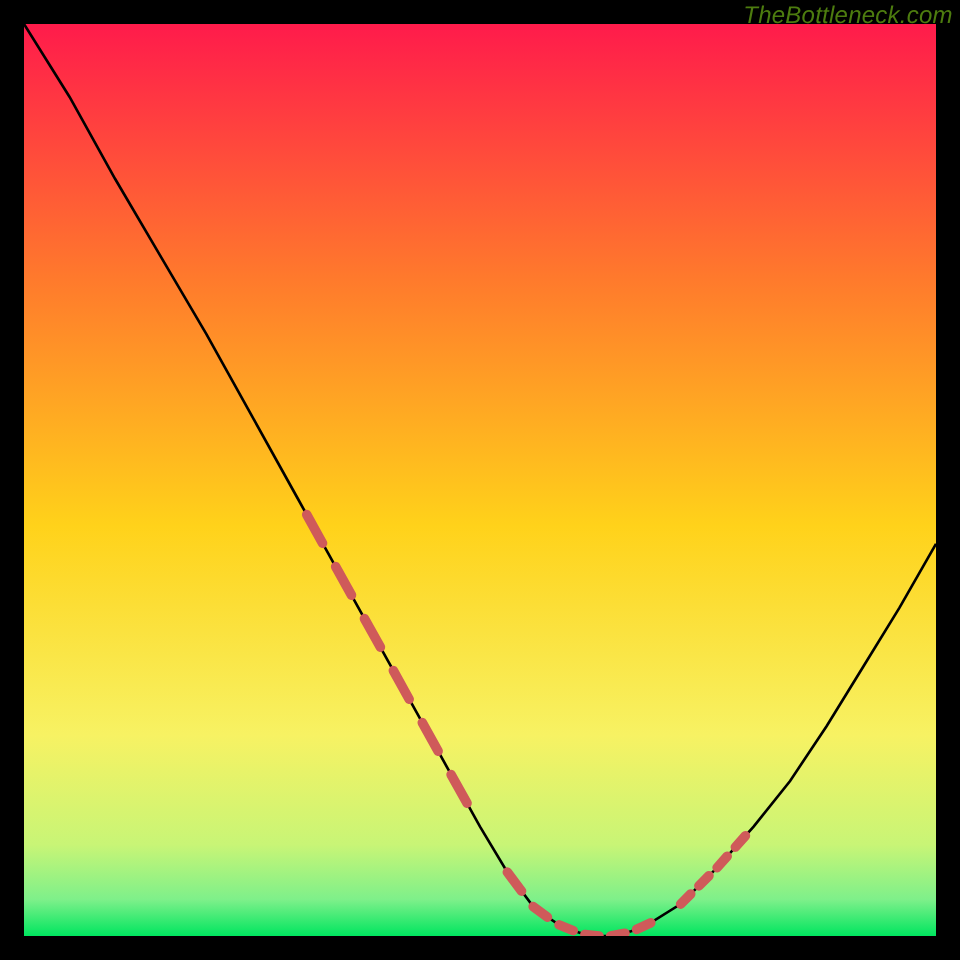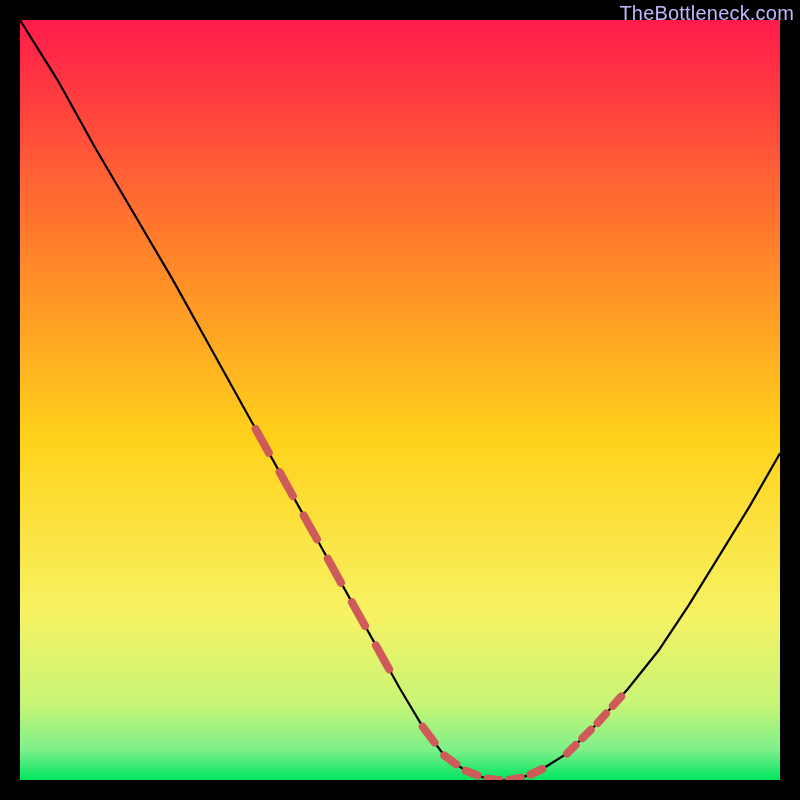--- a/index.html
+++ b/index.html
@@ -27,24 +27,25 @@
   }
   .plot svg {
     display: block;
     width: 760px;
     height: 760px;
   }
   .watermark {
     position: absolute;
     top: 2px;
     right: 6px;
-    color: #c4b5fd;
+    color: #4d7c0f;
     font-size: 20px;
     letter-spacing: 0.2px;
     font-weight: 500;
+    font-style: italic;
   }
 </style>
 </head>
 <body>
 
 <div class="frame">
 
   <div class="watermark">TheBottleneck.com</div>
 
   <div class="plot">

